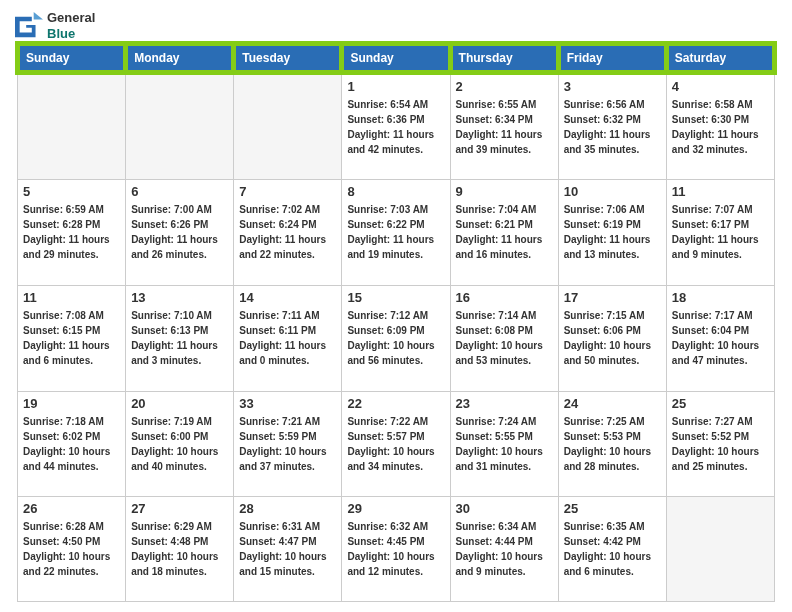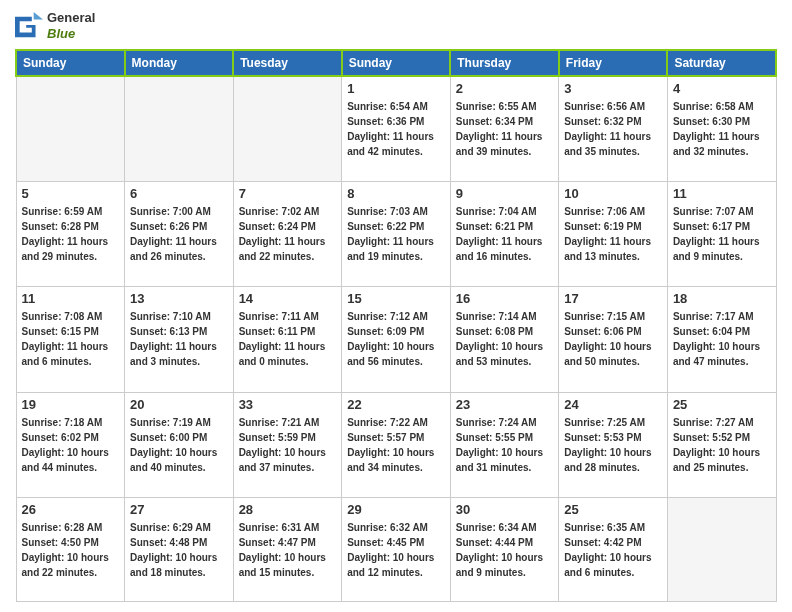--- a/index.html
+++ b/index.html
@@ -14,34 +14,33 @@
       width: 792px;
       height: 612px;
       padding: 10px 15px;
       display: flex;
       flex-direction: column;
     }
     .header {
       display: flex;
       justify-content: space-between;
       align-items: center;
-      margin-bottom: 8px;
     }
     .logo {
       display: flex;
       align-items: center;
       gap: 4px;
     }
     .logo-text {
       font-size: 13px;
       font-weight: bold;
       line-height: 1.2;
     }
     .logo-general { color: #333; }
-    .logo-blue { color: #4d7c0f; font-style: italic; }
+    .logo-blue { color: #0f766e; }
     .logo-icon {
       width: 28px;
       height: 28px;
     }
     .title-block {
       text-align: right;
     }
     .month-title {
       font-size: 30px;
       font-weight: bold;
@@ -56,21 +55,21 @@
       border-collapse: collapse;
       width: 100%;
       table-layout: fixed;
     }
     .calendar th {
       background-color: #2a6db5;
       color: #fff;
       text-align: left;
       padding: 5px 6px;
       font-size: 12px;
-      border: 2px solid #84cc16;
+      border: 5px solid #84cc16;
     }
     .calendar td {
       border: 1px solid #ccc;
       vertical-align: top;
       padding: 4px 5px;
       font-size: 9.5px;
       color: #333;
       background: #fff;
       height: 88px;
     }

